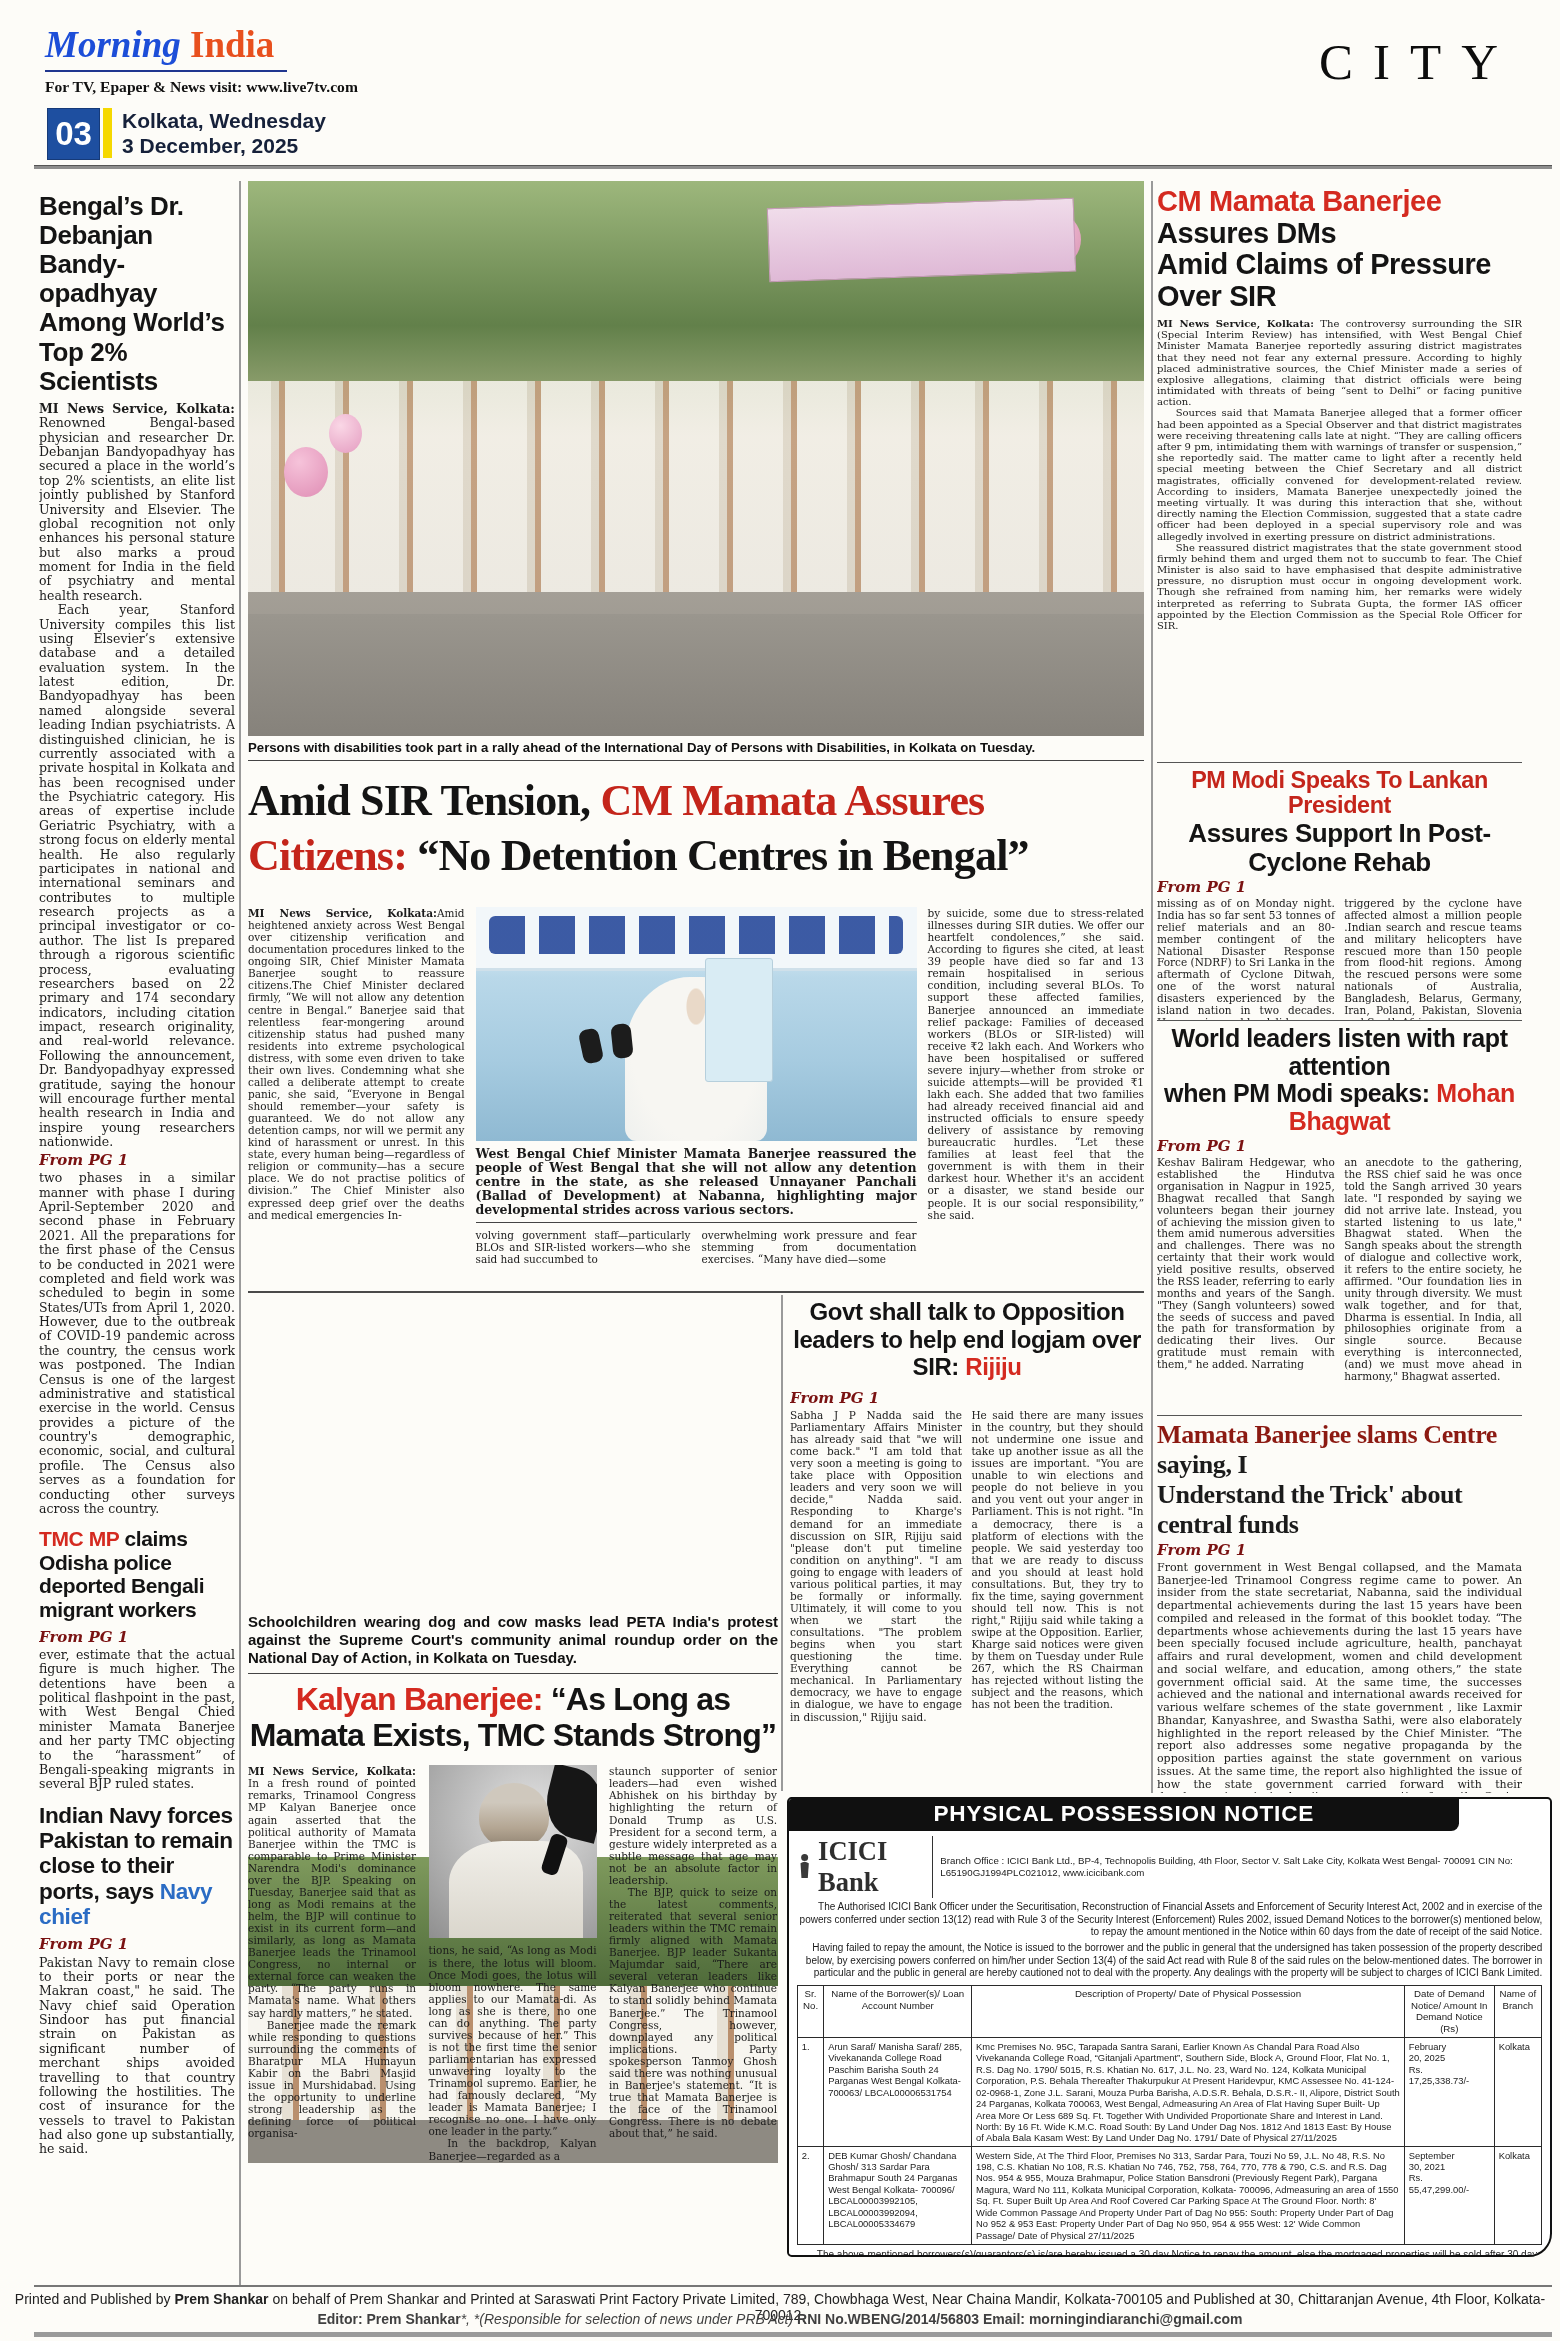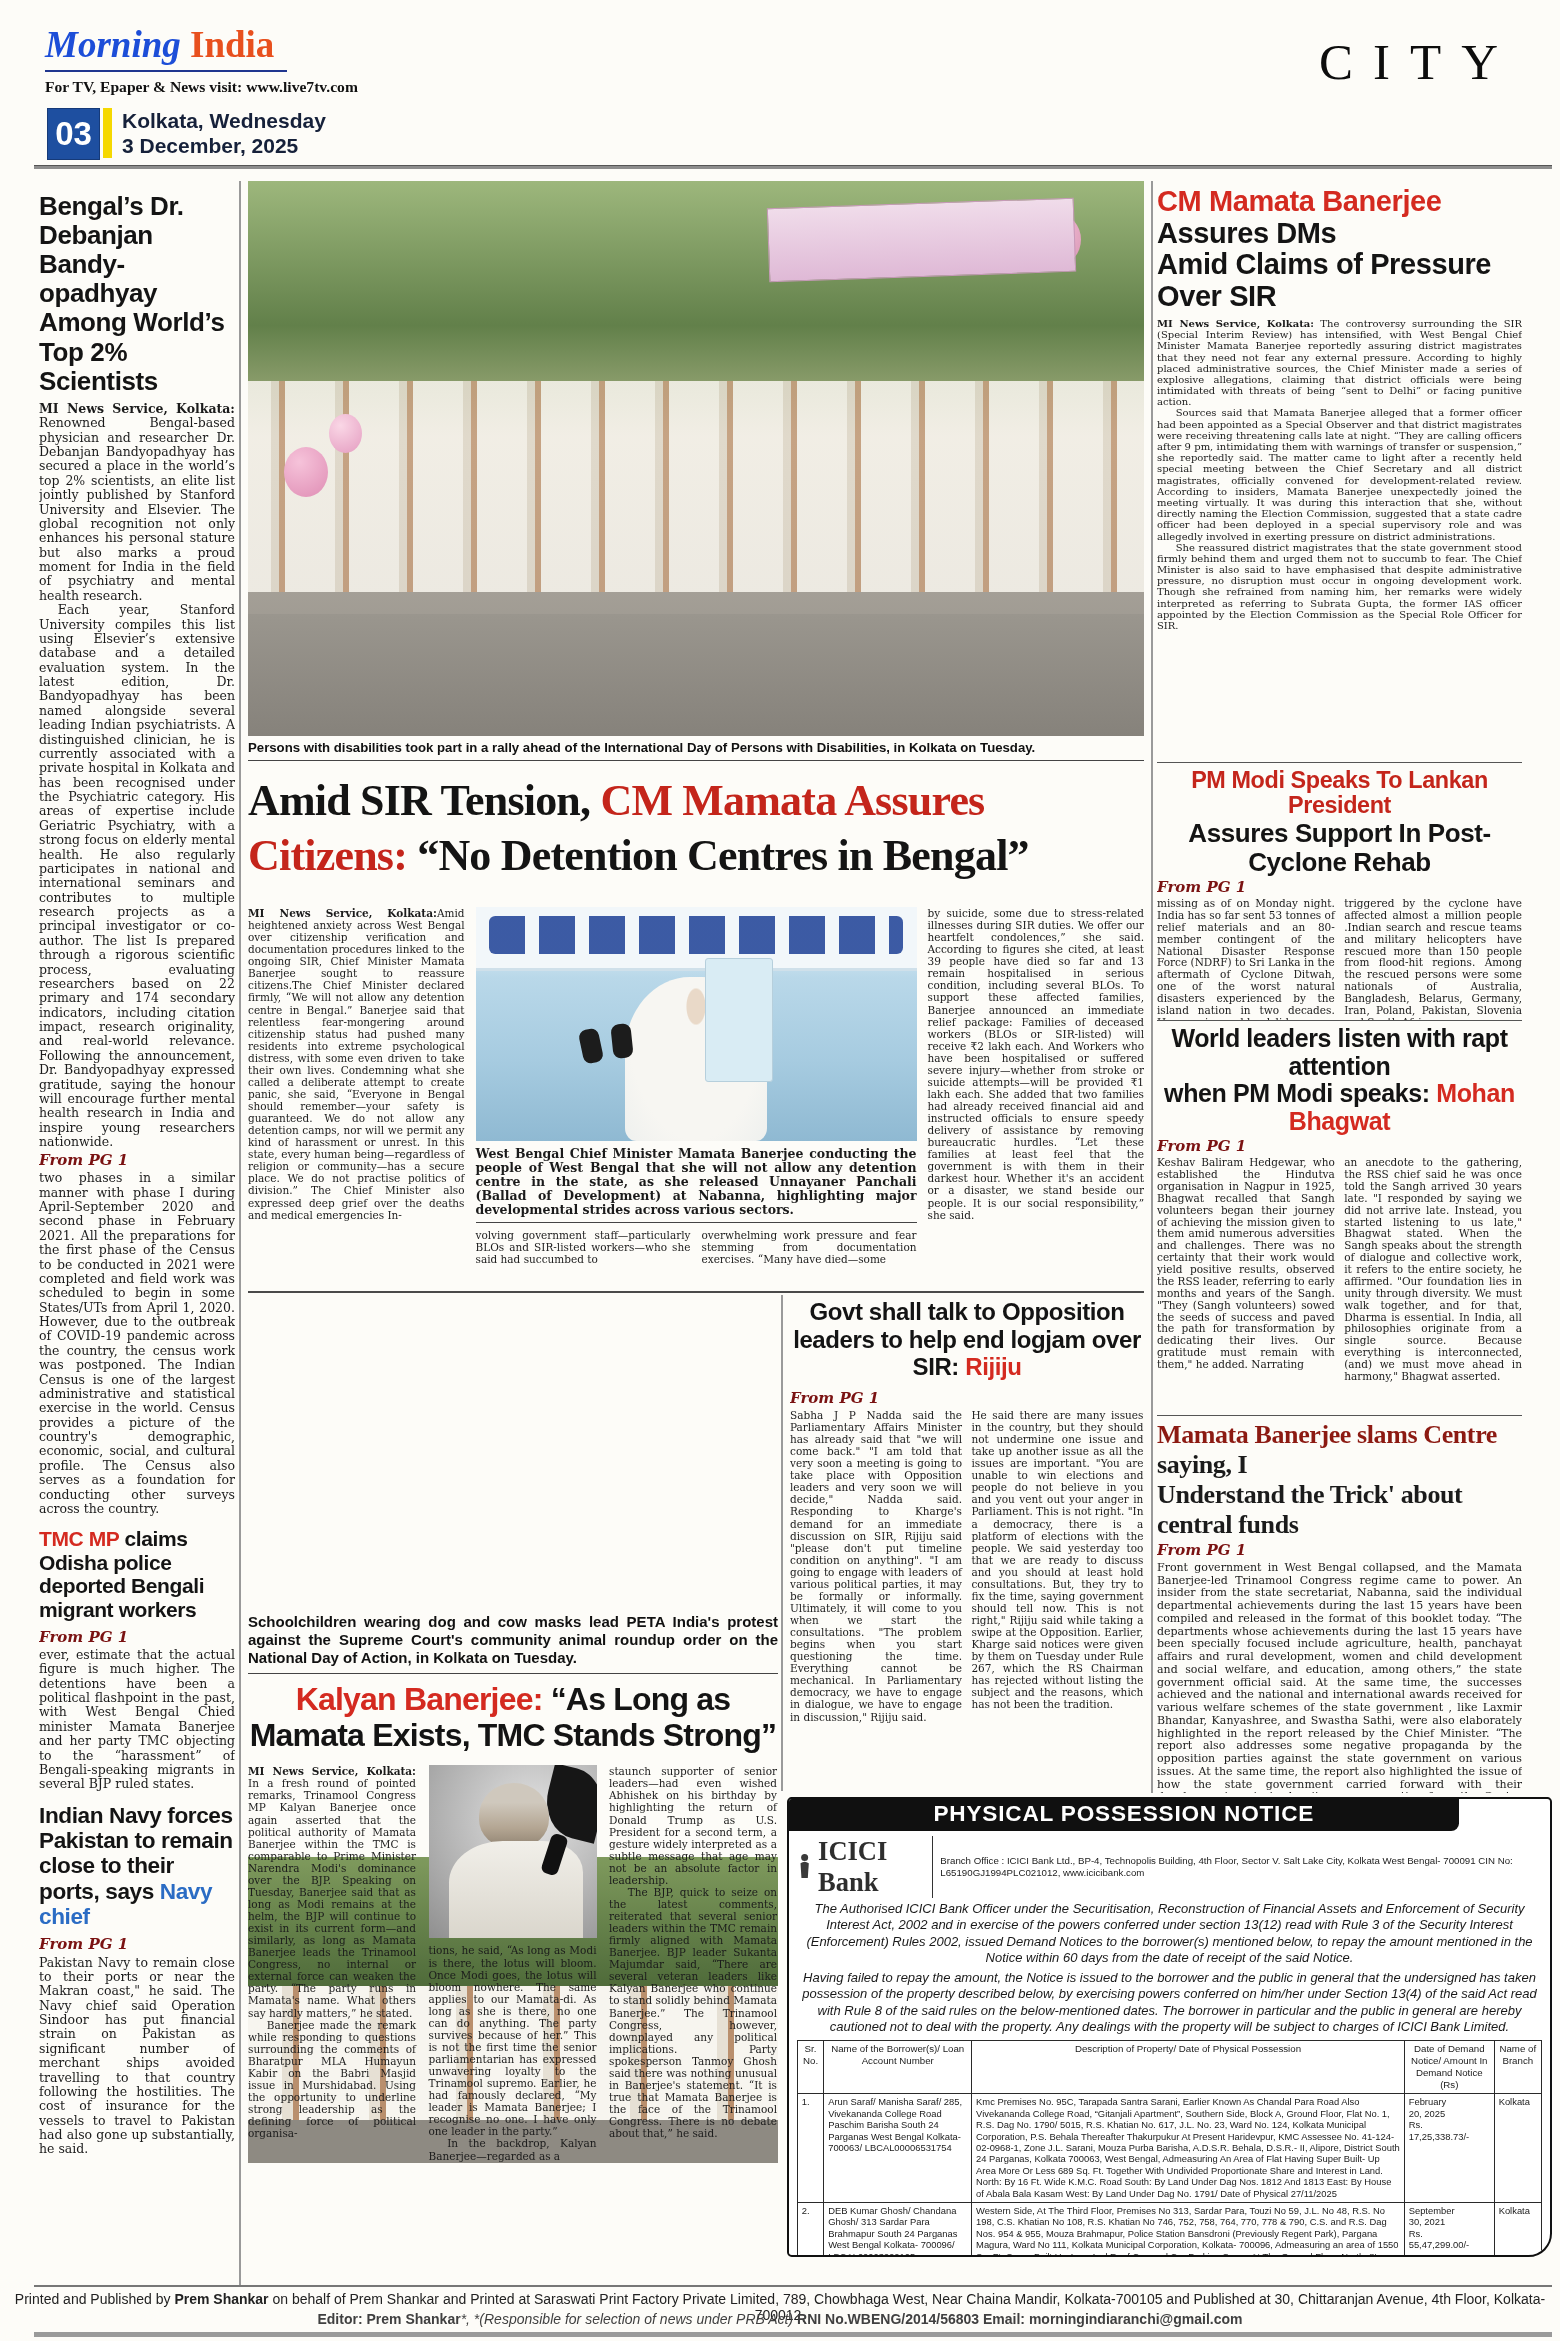--- a/index.html
+++ b/index.html
@@ -89,21 +89,21 @@
   
   #notice{left:787px;top:1797px;width:765px;height:460px;border:2.3px solid #101010;
           border-radius:4.7px 4.7px 23.4px 4.7px;background:#fff;font-family:"Liberation Sans",sans-serif;
           padding:0;box-sizing:border-box;overflow:hidden;}
   #notice-title{background:#101010;color:#fff;text-align:center;font-weight:bold;font-size:22.6px;
                 padding:2.3px 0 3.9px 0;letter-spacing:0.8px;border-radius:0 0 7.8px 0;width:88%;}
   #notice-logo-row{display:flex;align-items:center;gap:7.8px;padding:4.7px 7.8px 1.6px 7.8px;}
   #icici-logo{display:flex;align-items:center;gap:6px;border-right:1.6px solid #333;padding-right:9.4px;}
   #icici-logo .word{font-weight:bold;font-size:26.5px;color:#2e2e2e;font-family:"Liberation Serif",serif;}
   #notice-branch{font-size:9.7px;line-height:1.25;color:#222;}
-  .npar{font-size:13px;line-height:1.26;color:#1a1a1a;padding:1.6px 7.8px;text-align:center;font-style:italic;}
+  .npar{font-size:10px;line-height:1.26;color:#1a1a1a;padding:1.6px 7.8px;text-align:right;}
   #ntable{border-collapse:collapse;margin:3.1px 7.8px;width:745px;font-size:9.4px;line-height:1.22;}
   #ntable th,#ntable td{border:1.6px solid #2a2a2a;padding:2.3px 3.9px;vertical-align:top;text-align:left;}
   #ntable th{text-align:center;font-weight:normal;font-size:9.7px;}
   .prel{white-space:pre-line;text-align:center;}
   
   #footer-rule-top{left:34px;top:2285px;width:1518px;height:1.6px;background:#777;}
   #footer1{left:0;top:2291px;width:1560px;text-align:center;font-size:14px;font-family:"Liberation Sans",sans-serif;color:#222;}
   #footer2{left:0;top:2311px;width:1560px;text-align:center;font-size:14px;font-family:"Liberation Sans",sans-serif;color:#404040;}
   #footer-rule-bot{left:34px;top:2332px;width:1518px;height:4.7px;background:#9a9a9a;}
   .b{font-weight:bold;} .it{font-style:italic;}
@@ -211,21 +211,21 @@
     </div>
     <div id="main-mid">
       <div class="photo p-mamata" id="photo2">
         <div class="bn-band"></div>
         <div class="bn-text"></div>
         <div class="figure"></div>
         <div class="booklet"></div>
         <div class="mic m1"></div>
         <div class="mic m2"></div>
       </div>
-      <div id="caption2">West Bengal Chief Minister Mamata Banerjee conducting the people of West Bengal that she will not allow any detention centre in the state, as she released Unnayaner Panchali (Ballad of Development) at Nabanna, highlighting major developmental strides across various sectors.</div>
+      <div id="caption2">West Bengal Chief Minister Mamata Banerjee reassured the people of West Bengal that she will not allow any detention centre in the state, as she released Unnayaner Panchali (Ballad of Development) at Nabanna, highlighting major developmental strides across various sectors.</div>
       <div id="cont-row">
         <div class="ccol jt">volving government staff—particularly BLOs and SIR-listed workers—who she said had succumbed to</div>
         <div class="ccol jt">overwhelming work pressure and fear stemming from documentation exercises. “Many have died—some</div>
       </div>
     </div>
     <div class="mcol jt">by suicide, some due to stress-related illnesses during SIR duties. We offer our heartfelt condolences,” she said. According to figures she cited, at least 39 people have died so far and 13 remain hospitalised in serious condition, including several BLOs. To support these affected families, Banerjee announced an immediate relief package: Families of deceased workers (BLOs or SIR-listed) will receive ₹2 lakh each. And Workers who have been hospitalised or suffered severe injury—whether from stroke or suicide attempts—will be provided ₹1 lakh each. She added that two families had already received financial aid and instructed officials to ensure speedy delivery of assistance by removing bureaucratic hurdles. “Let these families at least feel that the government is with them in their darkest hour. Whether it's an accident or a disaster, we stand beside our people. It is our social responsibility,” she said.</div>
   </div>
 
   <div class="abs rule" id="center-rule1"></div>
 

